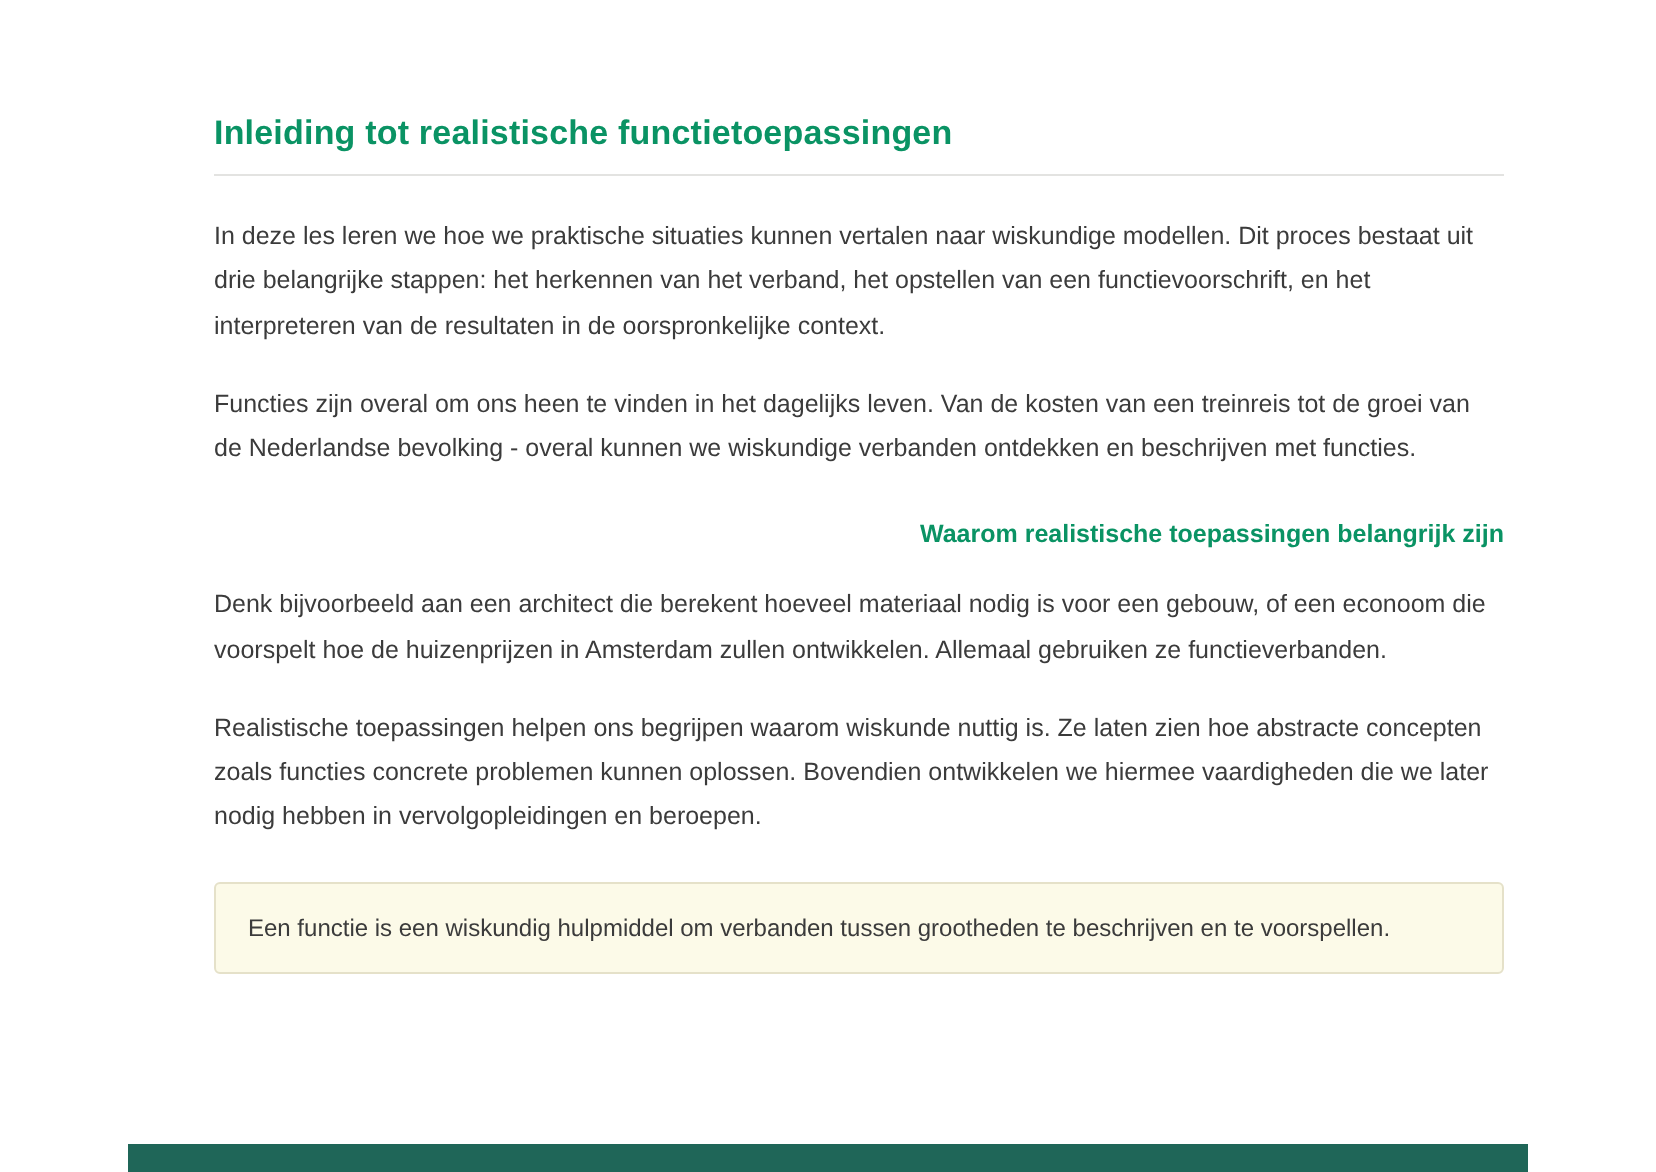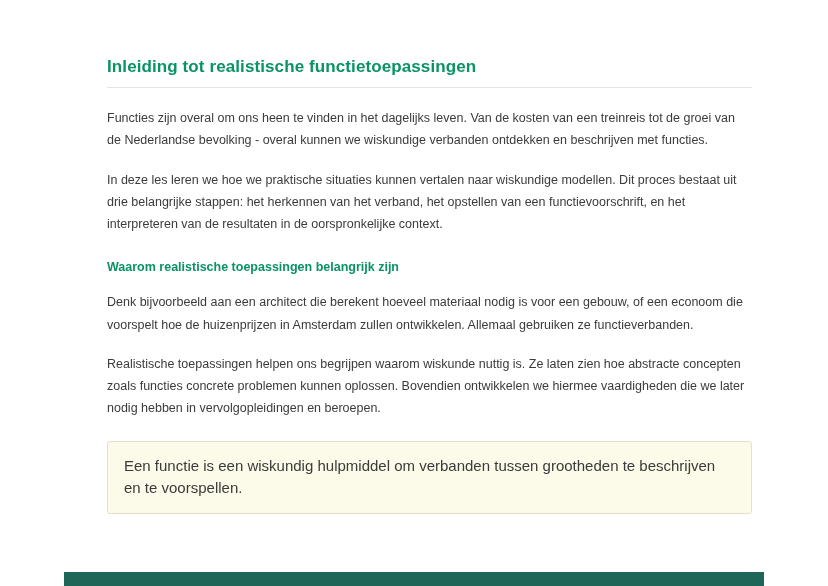--- a/index.html
+++ b/index.html
@@ -38,53 +38,54 @@
       margin: 0 0 17px 0;
       font-size: 12.5px;
       line-height: 1.78;
       color: #3b3b3b;
     }
     .subheading {
       margin: 25px 0 17px 0;
       font-size: 12.5px;
       font-weight: 700;
       color: var(--accent-green, #0a9364);
+      text-align: right;
     }
     .callout {
       margin-top: 21px;
       background: var(--callout-background, #fcfae8);
       border: 1px solid var(--callout-border, #e5e1c9);
       border-radius: 3px;
       padding: 13px 16px;
     }
     .callout-text {
       margin: 0;
-      font-size: 15px;
+      font-size: 12px;
       line-height: 1.5;
       color: #3b3b3b;
     }
     .footer-bar {
       position: absolute;
       left: 64px;
       bottom: 0;
       width: 700px;
       height: 14px;
       background: var(--footer-bar, #1f6658);
     }
   </style>
 </head>
 <body>
 
 <div class="page">
   <main class="content">
     <h1 class="title">Inleiding tot realistische functietoepassingen</h1>
     <div class="title-rule"></div>
 
+    <p class="body">In deze les leren we hoe we praktische situaties kunnen vertalen naar wiskundige modellen. Dit proces bestaat uit drie belangrijke stappen: het herkennen van het verband, het opstellen van een functievoorschrift, en het interpreteren van de resultaten in de oorspronkelijke context.</p>
     <p class="body">Functies zijn overal om ons heen te vinden in het dagelijks leven. Van de kosten van een treinreis tot de groei van de Nederlandse bevolking - overal kunnen we wiskundige verbanden ontdekken en beschrijven met functies.</p>
-    <p class="body">In deze les leren we hoe we praktische situaties kunnen vertalen naar wiskundige modellen. Dit proces bestaat uit drie belangrijke stappen: het herkennen van het verband, het opstellen van een functievoorschrift, en het interpreteren van de resultaten in de oorspronkelijke context.</p>
 
     <h2 class="subheading">Waarom realistische toepassingen belangrijk zijn</h2>
 
     <p class="body">Denk bijvoorbeeld aan een architect die berekent hoeveel materiaal nodig is voor een gebouw, of een econoom die voorspelt hoe de huizenprijzen in Amsterdam zullen ontwikkelen. Allemaal gebruiken ze functieverbanden.</p>
     <p class="body">Realistische toepassingen helpen ons begrijpen waarom wiskunde nuttig is. Ze laten zien hoe abstracte concepten zoals functies concrete problemen kunnen oplossen. Bovendien ontwikkelen we hiermee vaardigheden die we later nodig hebben in vervolgopleidingen en beroepen.</p>
 
     <div class="callout">
       <p class="callout-text">Een functie is een wiskundig hulpmiddel om verbanden tussen grootheden te beschrijven en te voorspellen.</p>
     </div>
   </main>

